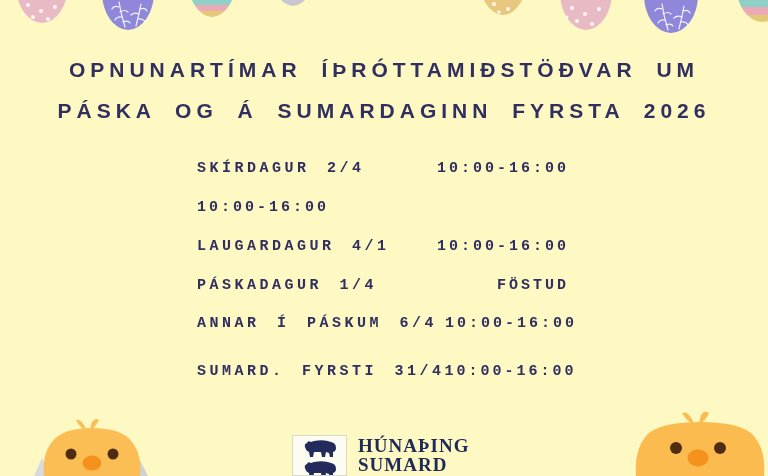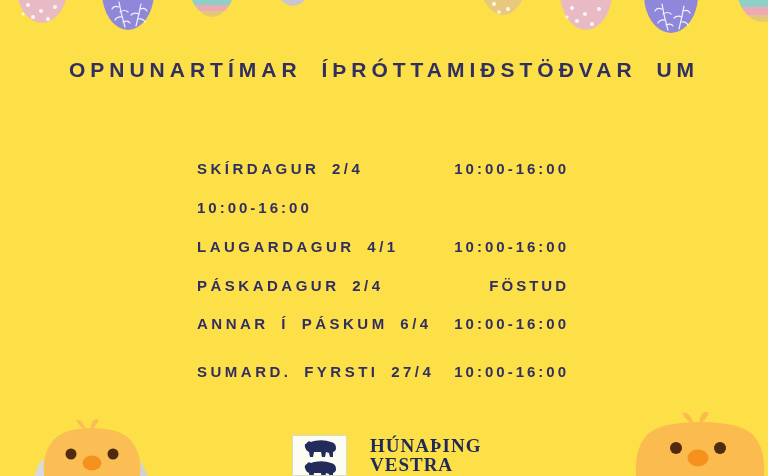--- a/index.html
+++ b/index.html
@@ -1,21 +1,21 @@
 <!DOCTYPE html>
 <html><head>
 <meta charset="utf-8">
 <title>Opnunartímar íþróttamiðstöðvar</title>
 <style>
   html, body { margin: 0; padding: 0; background: #e8e8e8; }
   .poster {
     position: relative;
     width: 768px;
     height: 476px;
-    background: #fde047;
+    background: #fef9c3;
     overflow: hidden;
     font-family: "Liberation Sans", sans-serif;
   }
   
   .title {
     position: absolute;
     top: 49px;
     left: 0;
     width: 768px;
     text-align: center;
@@ -41,23 +41,24 @@
     align-items: baseline;
     color: #312F60;
     font-weight: bold;
     font-size: 15px;
     line-height: 15px;
     height: 15px;
     letter-spacing: 3.5px;
     word-spacing: 5px;
     margin-bottom: 24px;
     white-space: nowrap;
+    font-family: Liberation Mono, monospace;
   }
   .sched-row:nth-child(4) { margin-bottom: 23px; }
-  .sched-row:nth-child(5) { margin-bottom: 33px; }
+  .sched-row:nth-child(5) { margin-bottom: 33px; gap: 8px; }
   .sched-row .hours { letter-spacing: 3px; }
   
   .logo-box {
     position: absolute;
     left: 292px;
     top: 435px;
     width: 55px;
     height: 41px;
     background: #FCFCF2;
     border: 1px solid #DBDAC6;
@@ -68,21 +69,20 @@
     position: absolute;
     left: 358px;
     top: 436px;
     color: #1E2A57;
     font-family: "Liberation Serif", serif;
     font-weight: bold;
     font-size: 19px;
     line-height: 19px;
     letter-spacing: 1px;
     white-space: nowrap;
-    margin-left: 12px;
   }
   
   .eggs-svg   { position: absolute; top: 0; left: 0; }
   .chick-left { position: absolute; left: 30px;  top: 414px; }
   .chick-right{ position: absolute; left: 628px; top: 406px; }
 </style>
 </head>
 <body>
 
 <div class="poster">
@@ -162,63 +162,64 @@
 
     <g clip-path="url(#egg8clip)">
       <rect x="734" y="-2" width="34" height="9" fill="#8ED0C5"></rect>
       <rect x="734" y="7" width="34" height="8" fill="#ECA9B6"></rect>
       <rect x="734" y="15" width="34" height="8" fill="#E3C878"></rect>
     </g>
   </svg>
 
   <div class="title">
     <div>OPNUNARTÍMAR ÍÞRÓTTAMIÐSTÖÐVAR UM</div>
+    <div>PÁSKA OG Á SUMARDAGINN FYRSTA 2026</div>
   </div>
 
   <div class="schedule">
     <div class="sched-row">
       <span class="day">SKÍRDAGUR 2/4</span>
       <span class="hours">10:00-16:00</span>
     </div>
     <div class="sched-row">
       <span class="hours">10:00-16:00</span>
     </div>
     <div class="sched-row">
       <span class="day">LAUGARDAGUR 4/1</span>
       <span class="hours">10:00-16:00</span>
     </div>
     <div class="sched-row">
-      <span class="day">PÁSKADAGUR 2/4</span>
+      <span class="day">PÁSKADAGUR 1/4</span>
       <span class="hours">FÖSTUD</span>
     </div>
     <div class="sched-row">
       <span class="day">ANNAR Í PÁSKUM 6/4</span>
       <span class="hours">10:00-16:00</span>
     </div>
     <div class="sched-row">
-      <span class="day">SUMARD. FYRSTI 27/4</span>
+      <span class="day">SUMARD. FYRSTI 31/4</span>
       <span class="hours">10:00-16:00</span>
     </div>
   </div>
 
   <div class="logo-box">
     <svg width="53" height="39" viewBox="0 0 53 39" aria-hidden="true">
       <g fill="#232B5C">
         <g transform="translate(7,3)">
           <path d="M5 8 Q4 5 7 4 Q8 1 11 3 L14 2 Q24 0 31 3 Q36 4 36 9 Q36 12 33 13 L33 18 L30 18 L29 14 L26 13 L25 18 L22 18 L21 13 L14 13 L13 18 L10 18 L9 13 Q6 12 5 8 Z"></path>
         </g>
         <g transform="translate(7,24)">
           <path d="M5 8 Q4 5 7 4 Q8 1 11 3 L14 2 Q24 0 31 3 Q36 4 36 9 Q36 12 33 13 L33 18 L30 18 L29 14 L26 13 L25 18 L22 18 L21 13 L14 13 L13 18 L10 18 L9 13 Q6 12 5 8 Z"></path>
         </g>
       </g>
     </svg>
   </div>
   <div class="logo-text">
     <div>HÚNAÞING</div>
-    <div>VESTRA</div>
+    <div>SUMARD</div>
   </div>
 
   <svg class="chick-left" width="122" height="62" viewBox="0 0 122 62" aria-hidden="true">
     <path d="M4 62 L12 44 L20 62 Z" fill="#D8DBDE"></path>
     <path d="M102 62 L110 46 L118 62 Z" fill="#CDD2D6"></path>
     <path d="M56 16 Q52 4 46 6 Q50 14 56 16 Z" fill="#FBBE55"></path>
     <path d="M60 16 Q62 2 69 6 Q65 14 60 16 Z" fill="#FBBE55"></path>
     <path d="M14 62 Q12 40 22 28 Q32 14 62 14 Q92 14 102 28 Q112 40 110 62 Z" fill="#FBBE55"></path>
     <circle cx="41" cy="40" r="5.5" fill="#4F2B10"></circle>
     <circle cx="83" cy="40" r="5.5" fill="#4F2B10"></circle>

